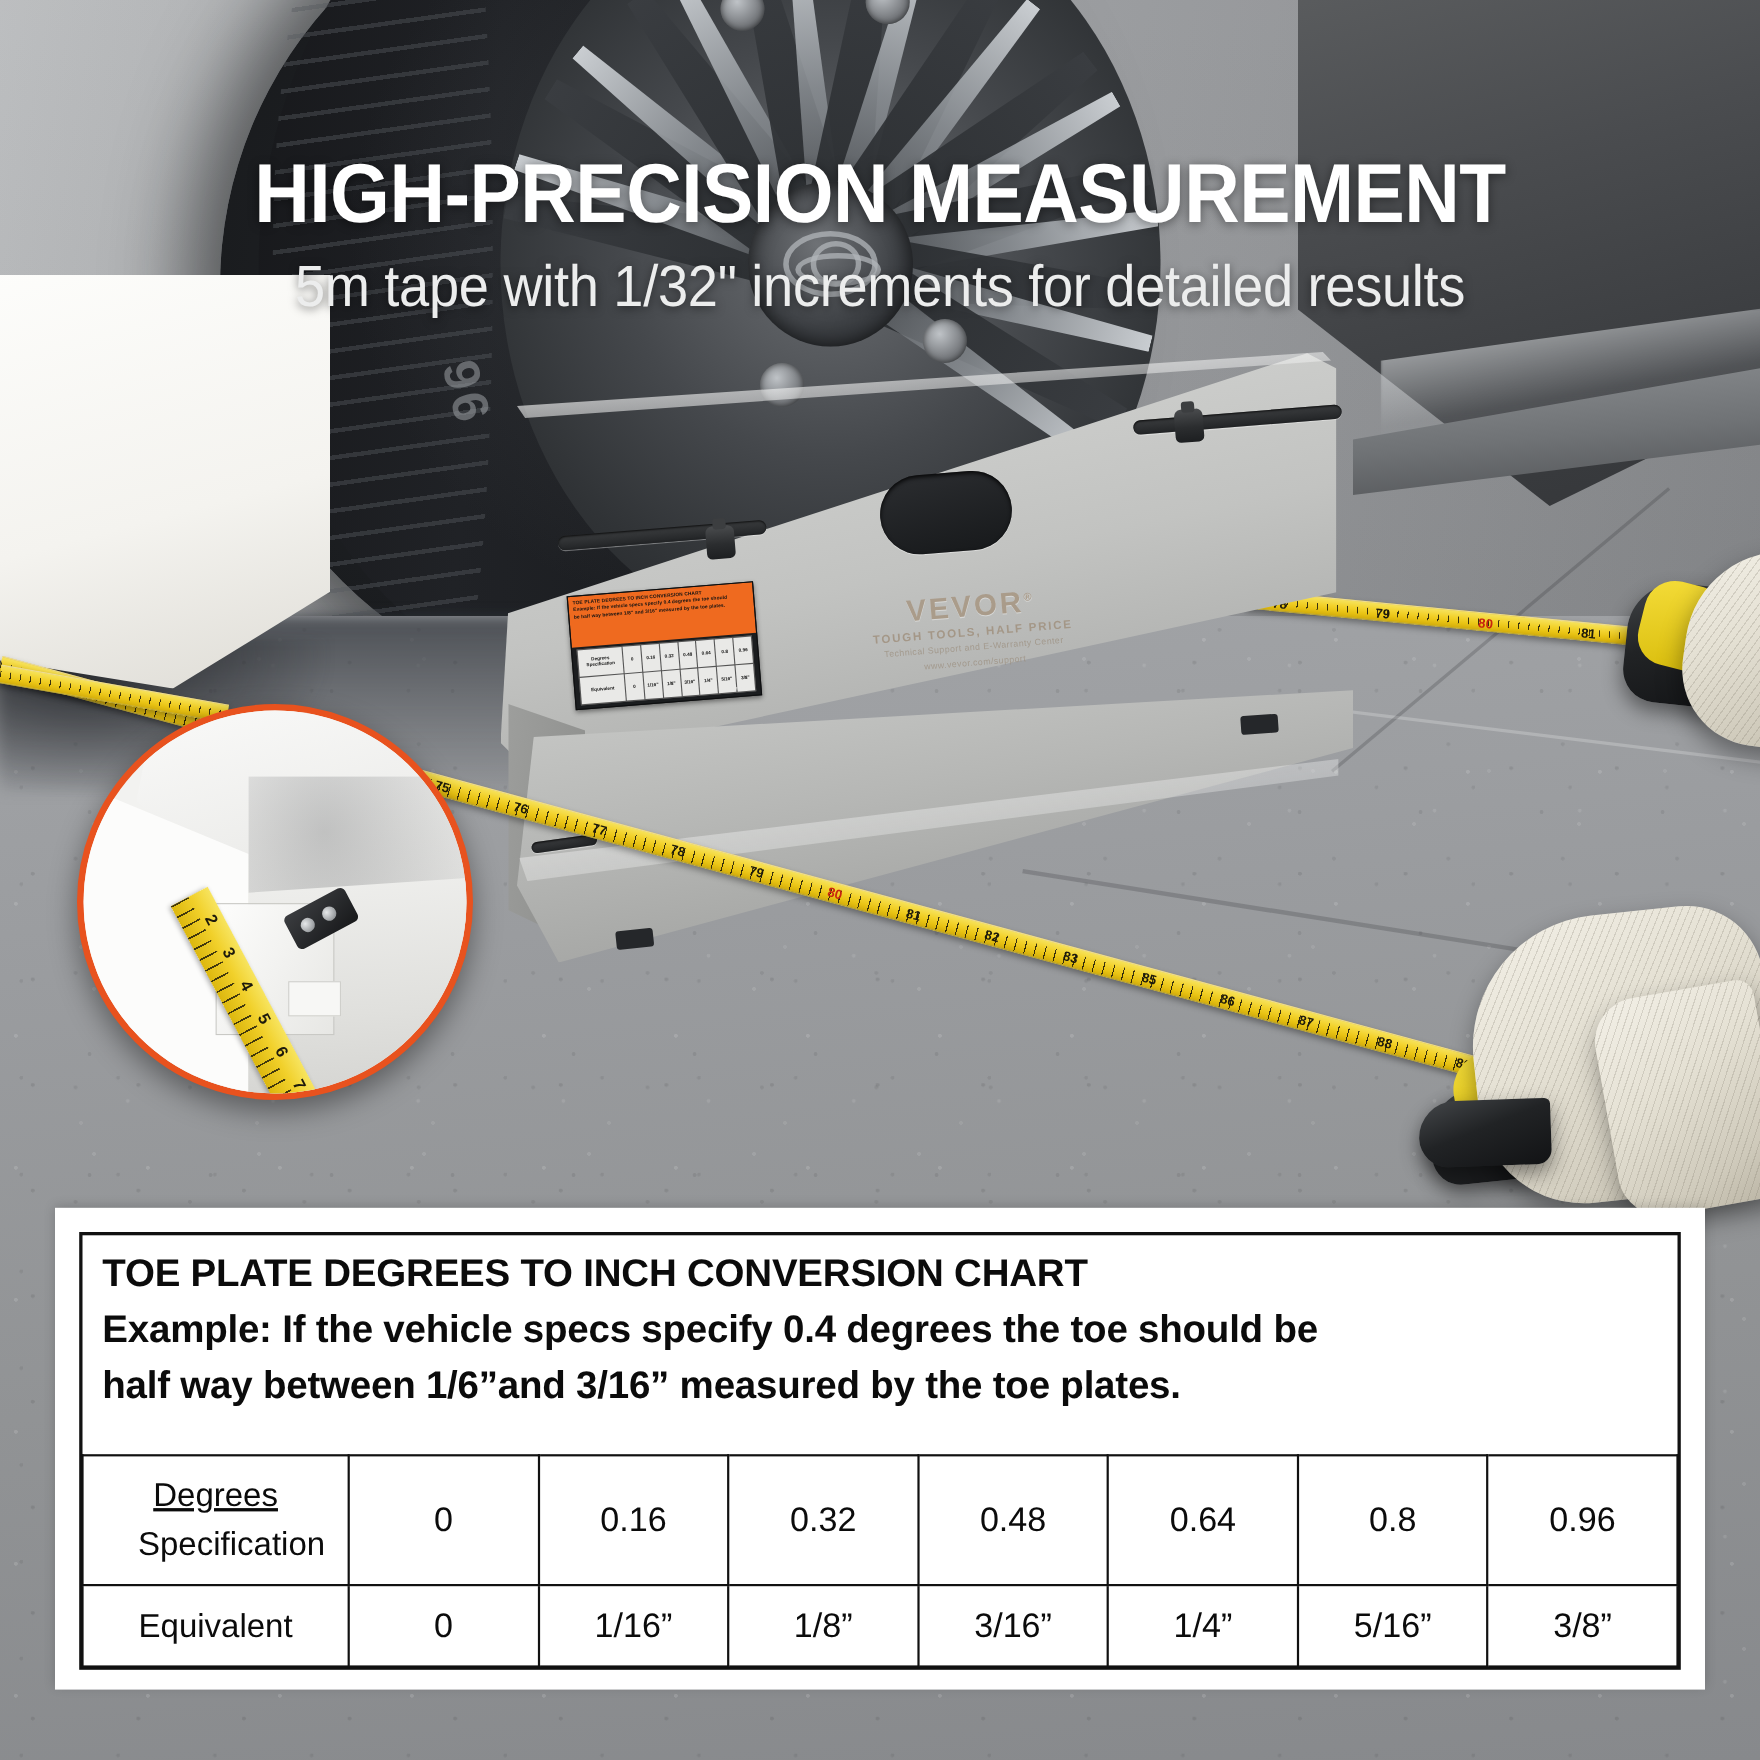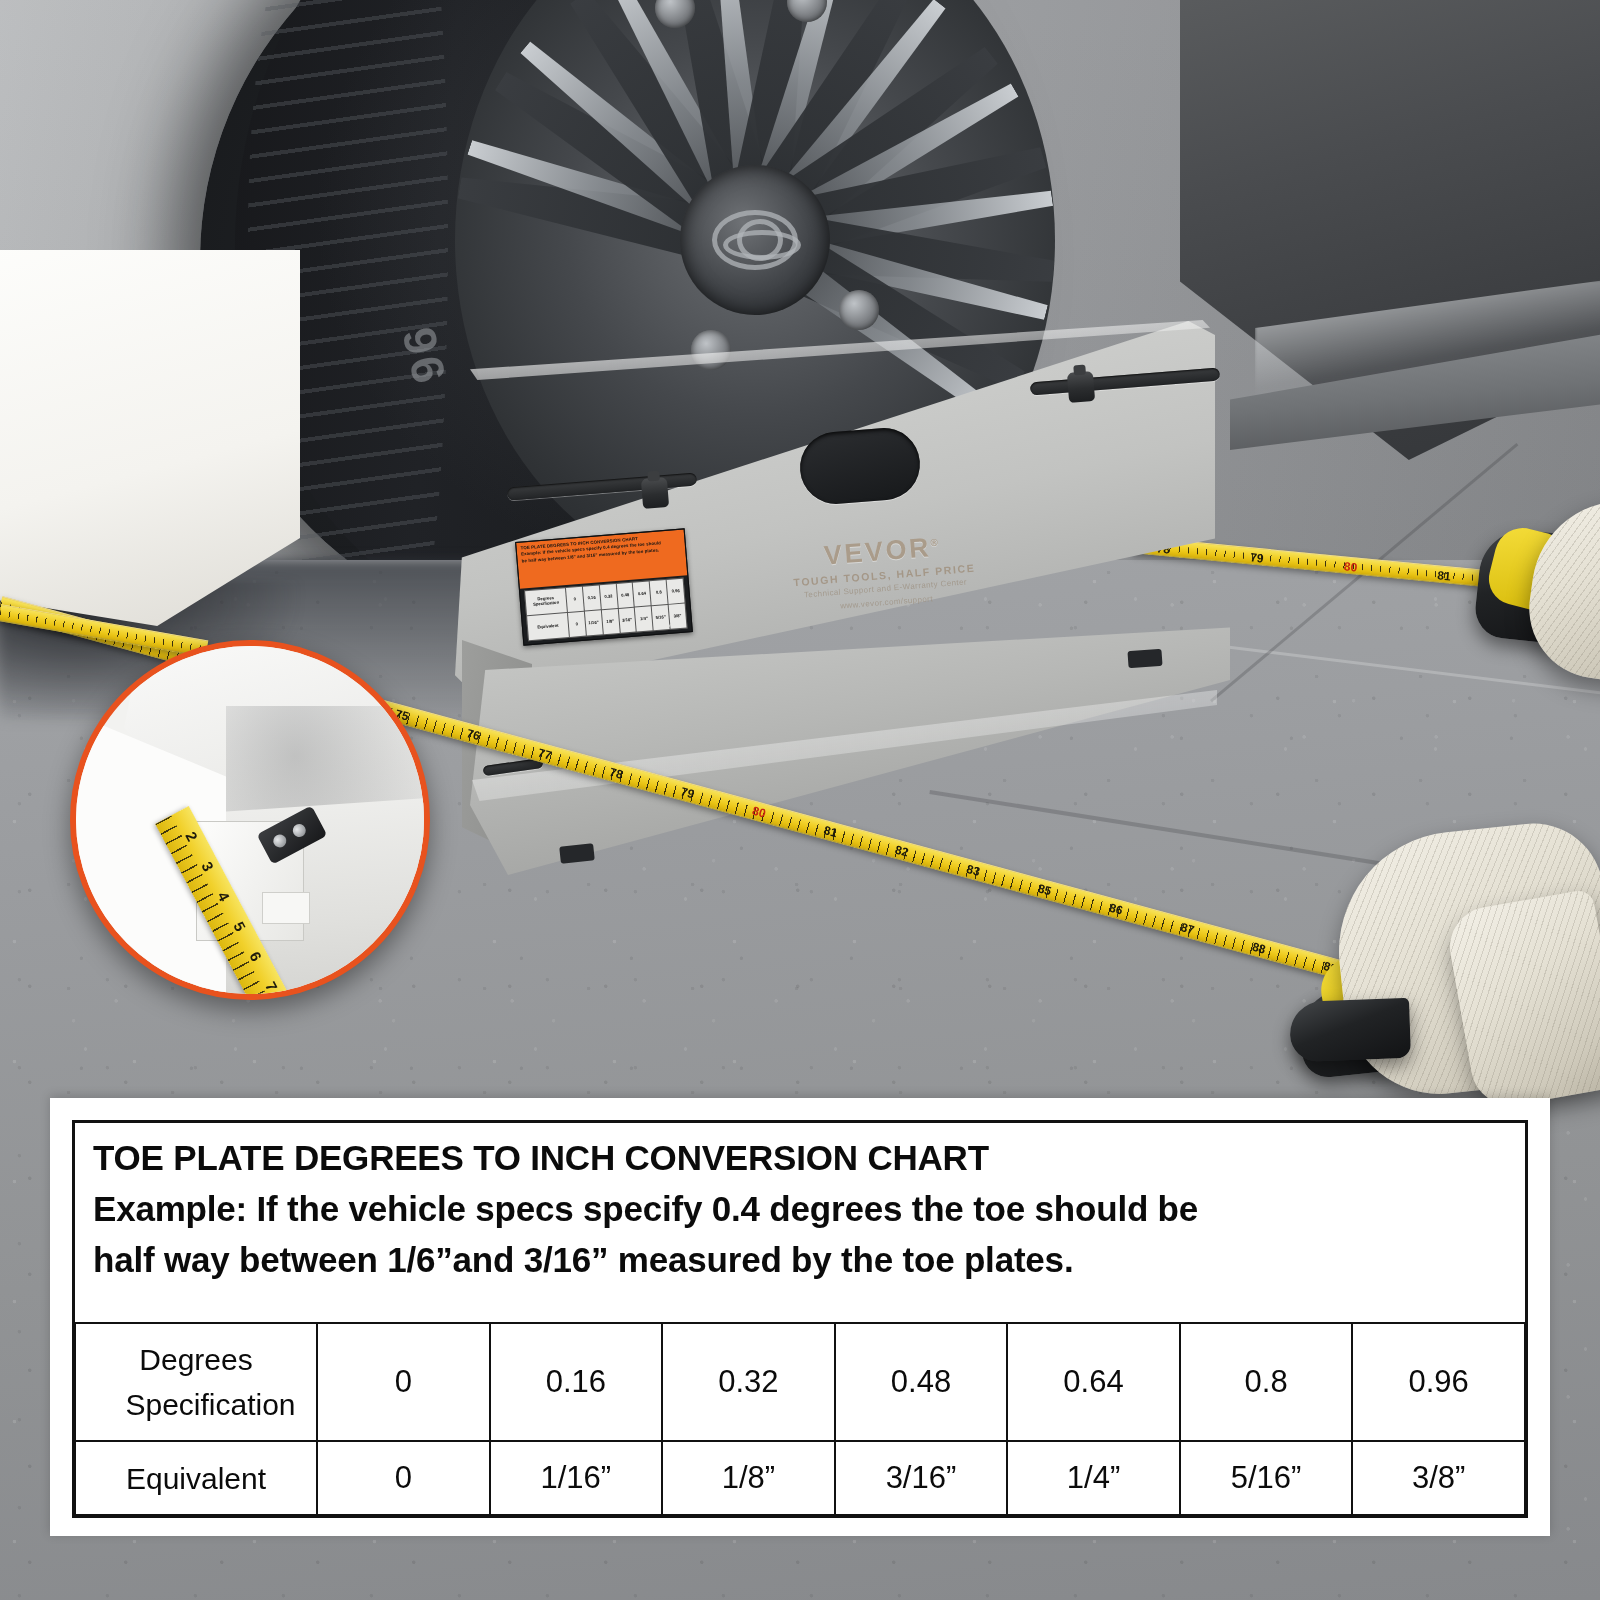--- a/index.html
+++ b/index.html
@@ -598,21 +598,21 @@
     font-family: "Liberation Sans", sans-serif;
     padding: 4px 0;
   }
   table.conv tr.row-deg td { height: 118px; }
   table.conv tr.row-equiv td { height: 74px; }
   table.conv td.rowlabel {
     width: 242px;
     font-size: 30px;
     line-height: 1.5;
   }
-  table.conv td.rowlabel .l1 { display: block; }
+  table.conv td.rowlabel .l1 { display: block; text-decoration: underline; }
   table.conv td.rowlabel .l2 { display: block; padding-left: 29px; }
 </style>
 </head>
 <body>
 
 <div id="stage">
 
   <div class="photo">
 
     <div class="car-right"></div>
@@ -783,20 +783,24 @@
         <div class="inset-tape-num" style="left:58px;">3</div>
         <div class="inset-tape-num" style="left:92px;">4</div>
         <div class="inset-tape-num" style="left:126px;">5</div>
         <div class="inset-tape-num" style="left:160px;">6</div>
         <div class="inset-tape-num" style="left:194px;">7</div>
 
       </div>
     </div>
   </div>
 
+  <div class="headline-wrap">
+    <div class="headline">HIGH-PRECISION MEASUREMENT</div>
+    <div class="subhead">5m tape with 1/32" increments for detailed results</div>
+  </div>
 
   <div class="chart-panel">
     <div class="chart-inner">
       <div class="chart-head">
         <div class="chart-title">TOE PLATE DEGREES TO INCH CONVERSION CHART</div>
         <div class="chart-example">Example: If the vehicle specs specify 0.4 degrees the toe should be</div>
         <div class="chart-example">half way between 1/6”and 3/16” measured by the toe plates.</div>
       </div>
 
       <table class="conv">

